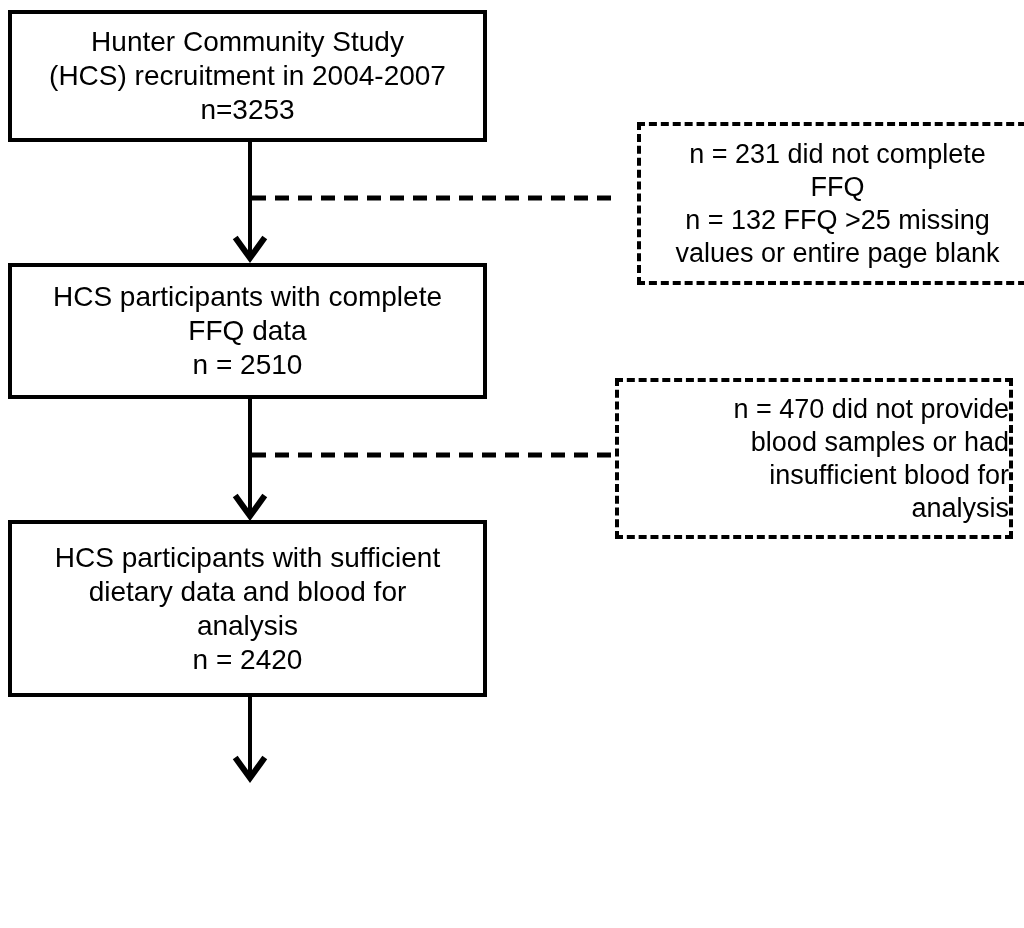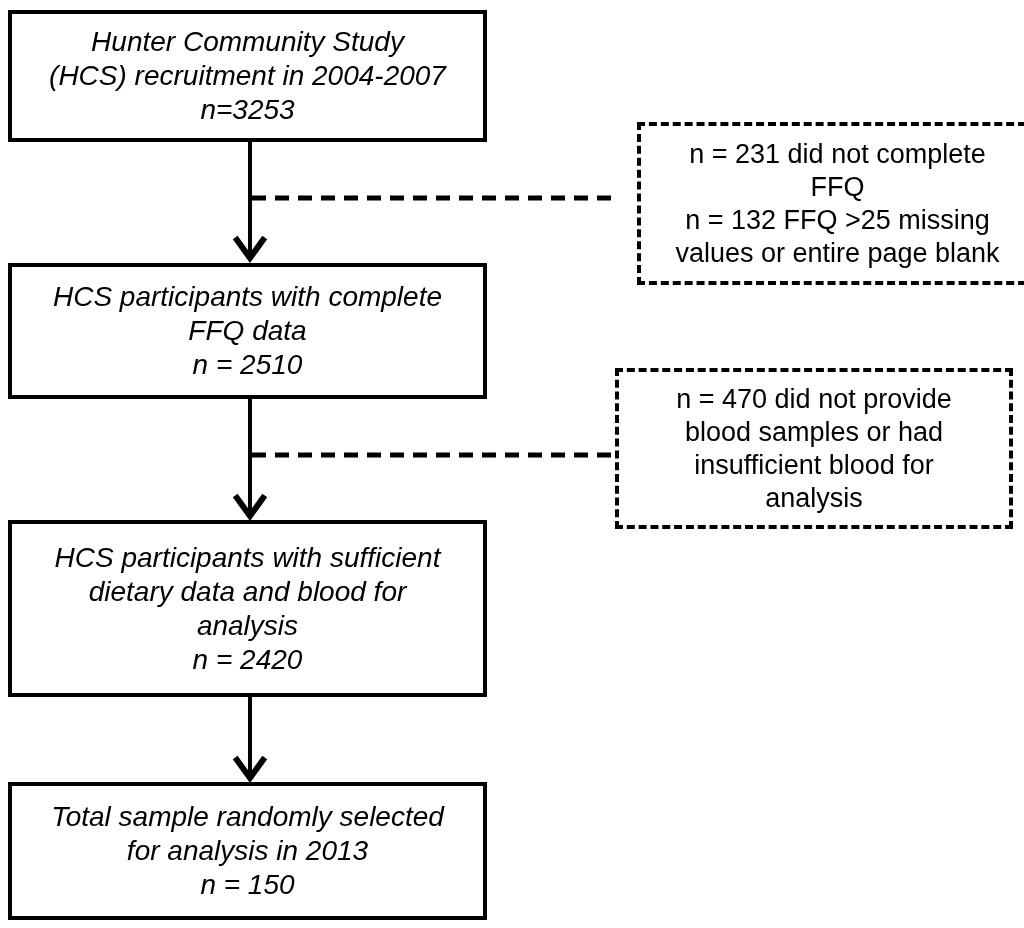--- a/index.html
+++ b/index.html
@@ -51,21 +51,20 @@
   }
   .box .box-text {
     white-space: pre-line;
     display: block;
     width: 100%;
   }
   .main-box {
     border: 4px solid #000000;
     font-size: 28px;
     line-height: 34px;
-    font-style: italic;
   }
   .exclusion-box {
     border: 4px dashed #000000;
     font-size: 27px;
     line-height: 33px;
   }
 </style>
 </head>
 <body>
 
@@ -97,33 +96,28 @@
 n = 132 FFQ &gt;25 missing
 values or entire page blank</span>
   </div>
 
   <div class="box main-box" style="left:8px; top:263px; width:479px; height:136px;">
     <span class="box-text">HCS participants with complete
 FFQ data
 n = 2510</span>
   </div>
 
-  <div class="box exclusion-box" style="left:615px; top:368px; width:398px; height:161px;">
+  <div class="box exclusion-box" style="left:615px; top:378px; width:398px; height:161px;text-align:right;">
     <span class="box-text">n = 470 did not provide
 blood samples or had
 insufficient blood for
 analysis</span>
   </div>
 
   <div class="box main-box" style="left:8px; top:520px; width:479px; height:177px;">
     <span class="box-text">HCS participants with sufficient
 dietary data and blood for
 analysis
 n = 2420</span>
   </div>
 
-  <div class="box main-box" style="left:8px; top:782px; width:479px; height:138px;">
-    <span class="box-text">Total sample randomly selected
-for analysis in 2013
-n = 150</span>
-  </div>
 
 </div>
 
 </body></html>

